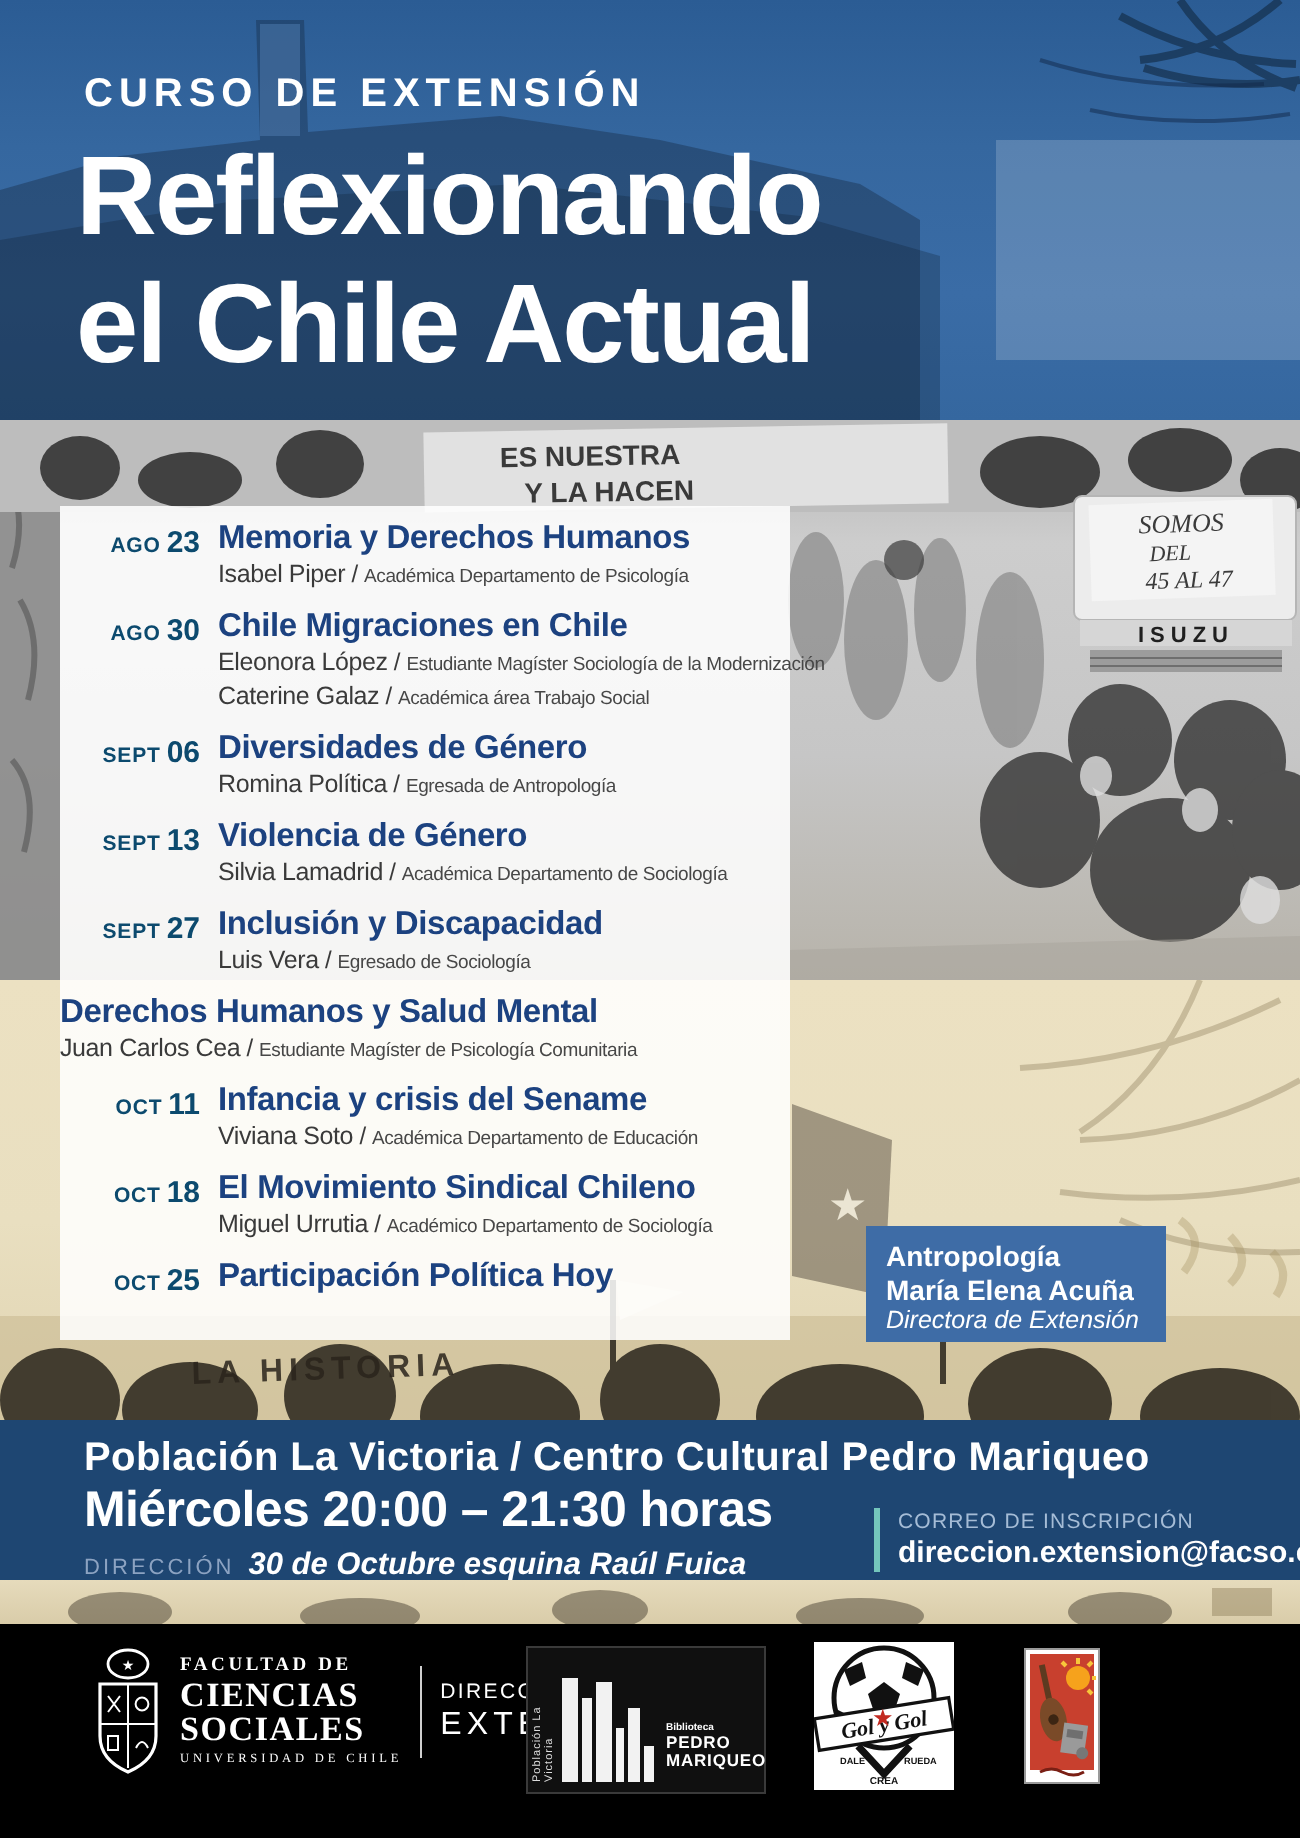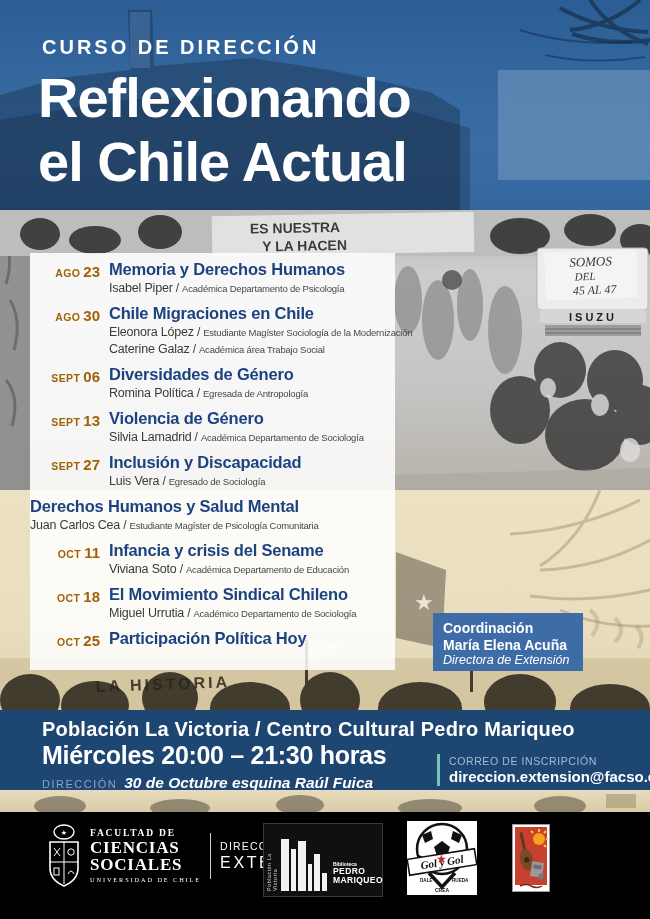--- a/index.html
+++ b/index.html
@@ -17,21 +17,21 @@
   .midband{position:absolute;left:0;top:210px;width:650px;height:280px;
            background:linear-gradient(180deg,#b3b3b3 0%,#cdcdcd 22%,#c6c6c6 60%,#b7b3aa 100%);}
   .sepiaband{position:absolute;left:0;top:490px;width:650px;height:220px;
              background:linear-gradient(180deg,#ece1c2 0%,#e9dfc0 55%,#e0d4b2 100%);}
   .sepiastrip{position:absolute;left:0;top:790px;width:650px;height:22px;
               background:linear-gradient(180deg,#e6dbbc,#d9cca9);}
   
   .panel{position:absolute;left:30px;top:253px;width:365px;height:417px;
          background:rgba(255,255,255,.86);box-sizing:border-box;padding-top:7px;}
   .row{display:flex;padding-bottom:8px;}
-  .date{flex:none;width:70px;text-align:right;padding-right:9px;color:#a16207;padding-top:3px;
+  .date{flex:none;width:70px;text-align:right;padding-right:9px;color:#0c4a6e;padding-top:3px;
         white-space:nowrap;}
   .mon{font-size:10.5px;font-weight:700;letter-spacing:.4px;margin-right:3px;}
   .day{font-size:15px;font-weight:700;}
   .body{flex:1;min-width:0;}
   .stitle{font-size:16.5px;font-weight:700;color:#1c4280;line-height:19px;letter-spacing:-.2px;}
   .speaker{line-height:15px;white-space:nowrap;letter-spacing:-.2px;}
   .name{font-size:12.5px;color:#3a3a3a;}
   .slash{font-size:12px;color:#3a3a3a;}
   .role{font-size:9.5px;color:#474747;}
   
@@ -92,21 +92,21 @@
         <path d="M640,0 q-30,26 -70,30"></path>
           <path d="M650,40 q-40,6 -78,-6"></path>
       </g>
       <g stroke="#12294a" stroke-width="2" fill="none" opacity="0.5">
         <path d="M520,30 q50,16 112,12"></path>
           <path d="M545,55 q45,10 100,2"></path>
       </g>
 
       <rect x="130" y="12" width="20" height="56" fill="#4c79ac" opacity="0.55"></rect>
     </svg>
-    <div class="kicker">CURSO DE DIRECCIÓN</div>
+    <div class="kicker">CURSO DE EXTENSIÓN</div>
     <div class="title">
       <div>Reflexionando</div>
       <div>el Chile Actual</div>
     </div>
   </div>
 
   <div class="midband">
     <svg class="abs" width="650" height="280" viewBox="0 0 650 280" style="left:0;top:0">
 
       <rect x="0" y="0" width="30" height="280" fill="#8c8c8c" opacity="0.9"></rect>
@@ -270,21 +270,21 @@
         <div class="row">
           <div class="date"><span class="mon">OCT</span><span class="day">25</span></div>
           <div class="body">
             <div class="stitle">Participación Política Hoy</div>
           </div>
         </div>
       </div>
   </div>
 
   <div class="coord">
-    <div class="c1">Coordinación</div>
+    <div class="c1">Antropología</div>
     <div class="c2">María Elena Acuña</div>
     <div class="c3">Directora de Extensión</div>
   </div>
 
   <div class="infoband">
     <div class="v1">Población La Victoria / Centro Cultural Pedro Mariqueo</div>
     <div class="v2">Miércoles 20:00 – 21:30 horas</div>
     <div class="v3">
       <span class="addr-label">DIRECCIÓN</span><span class="addr">30 de Octubre esquina Raúl Fuica</span>
     </div>

